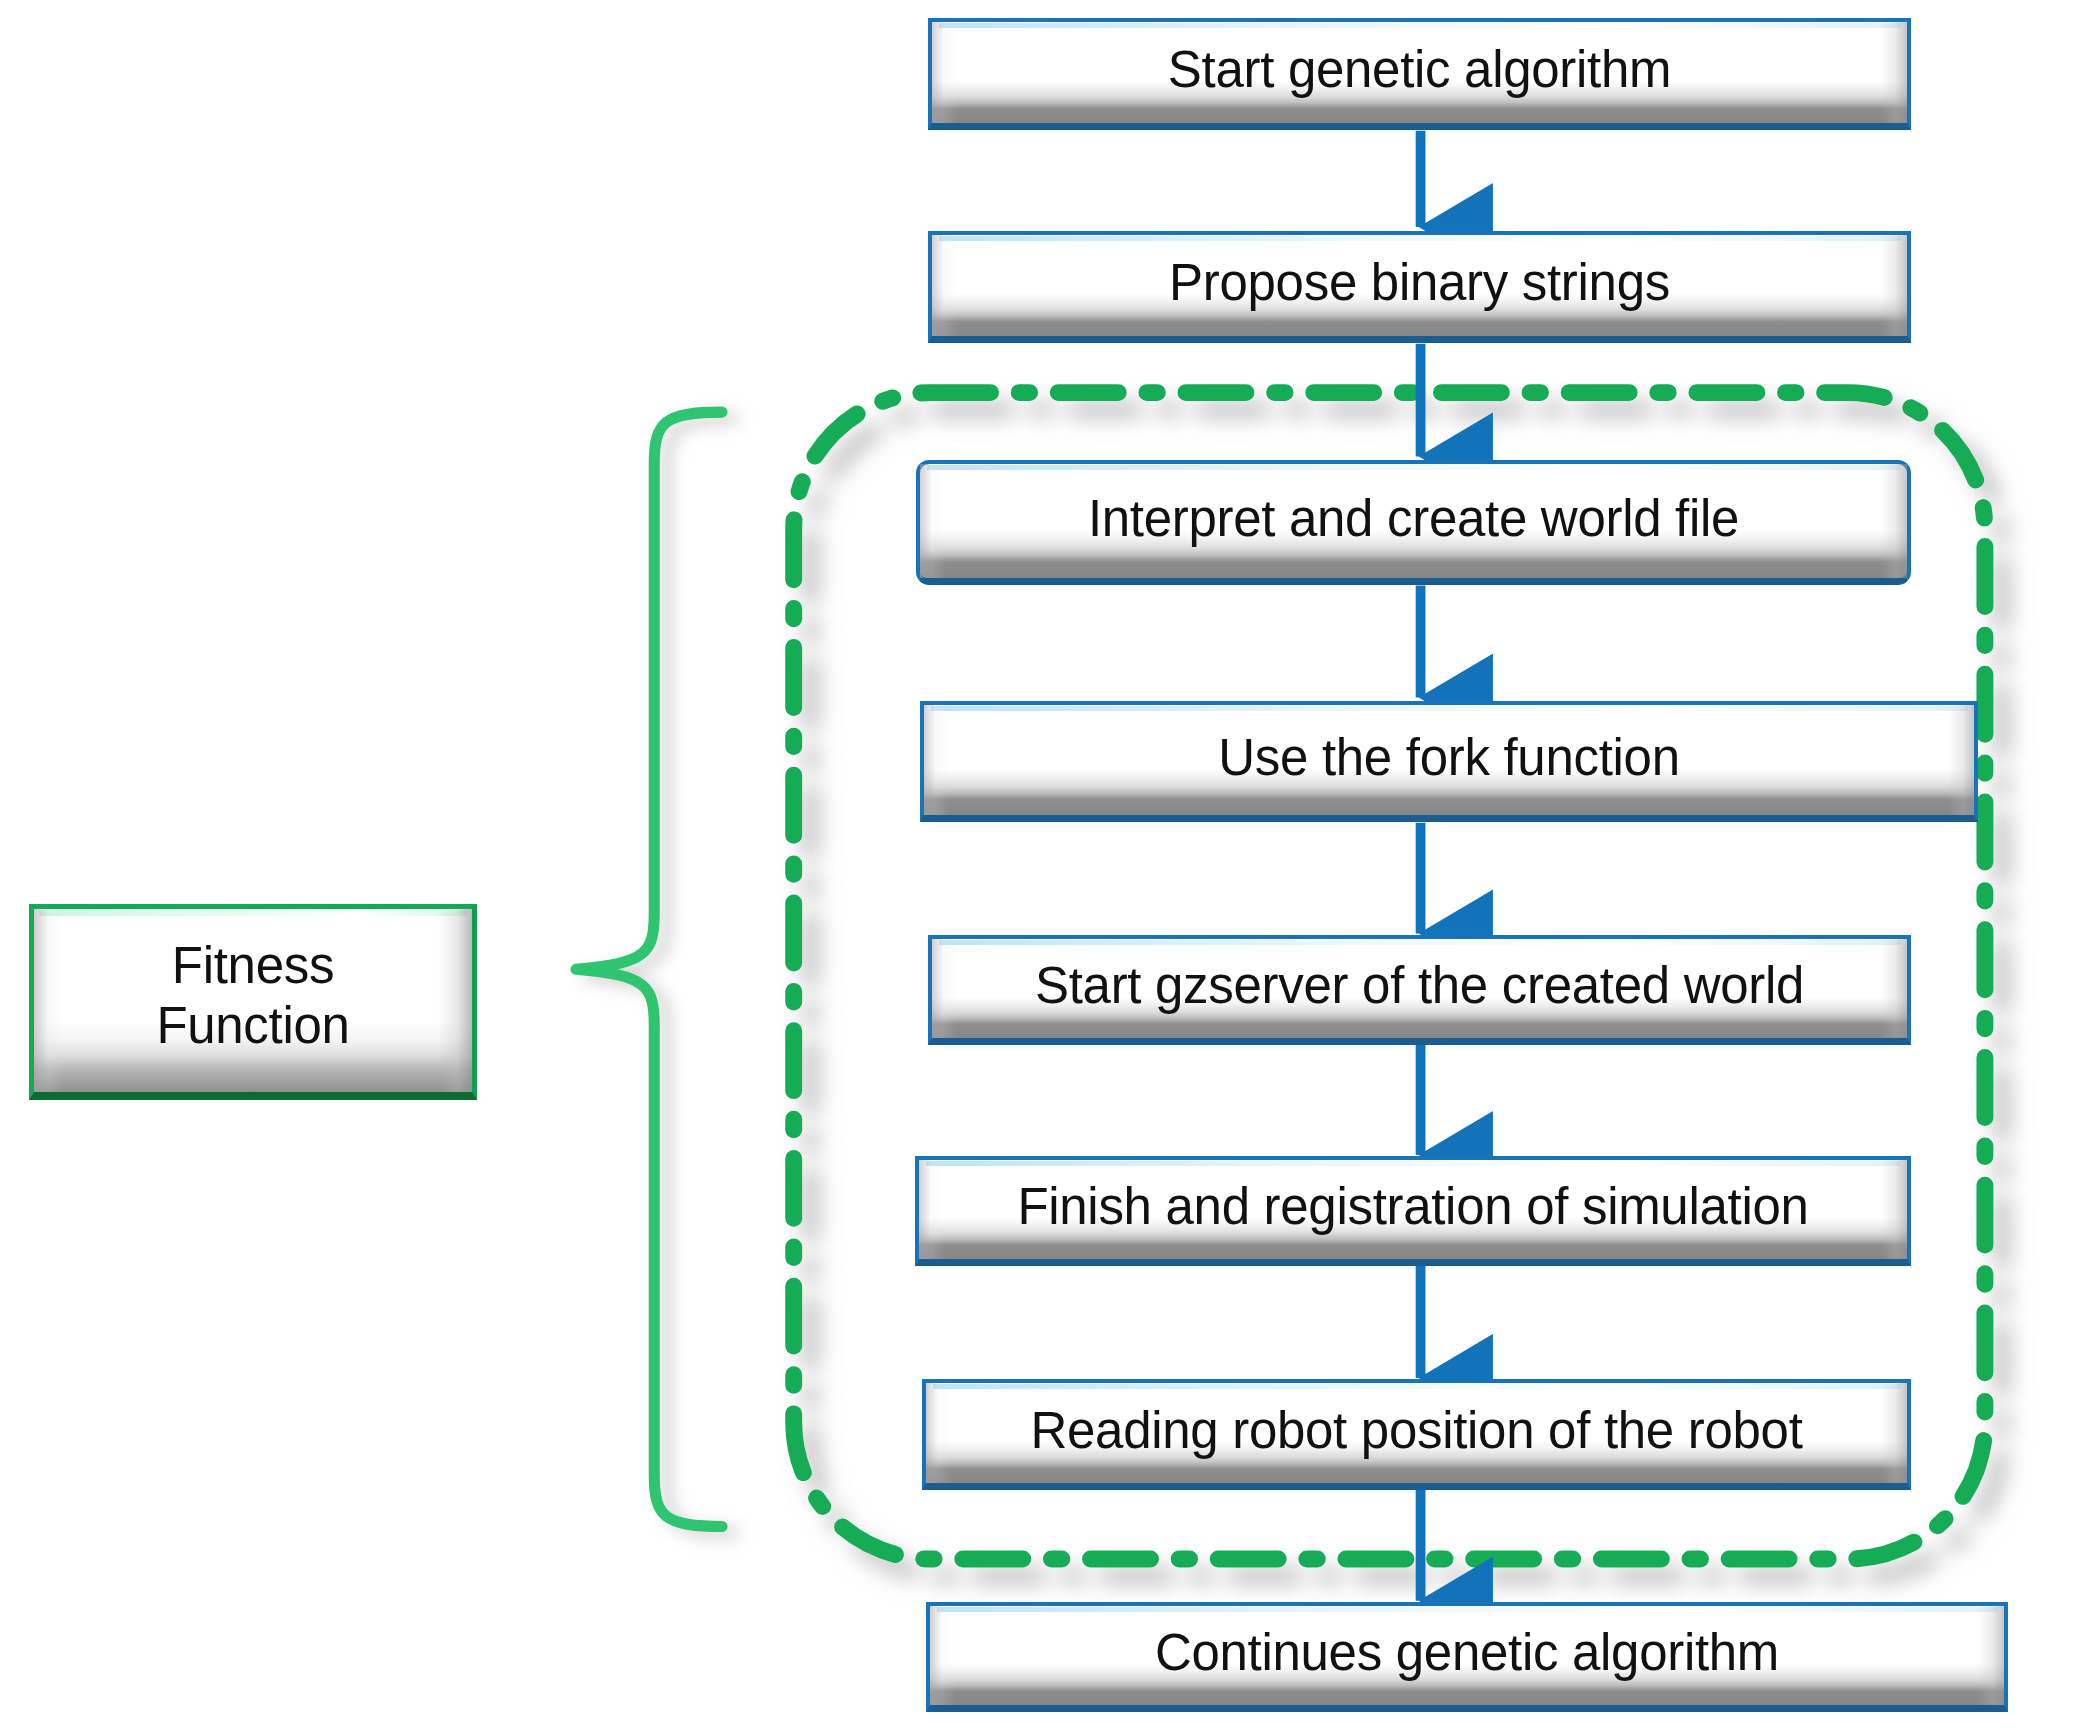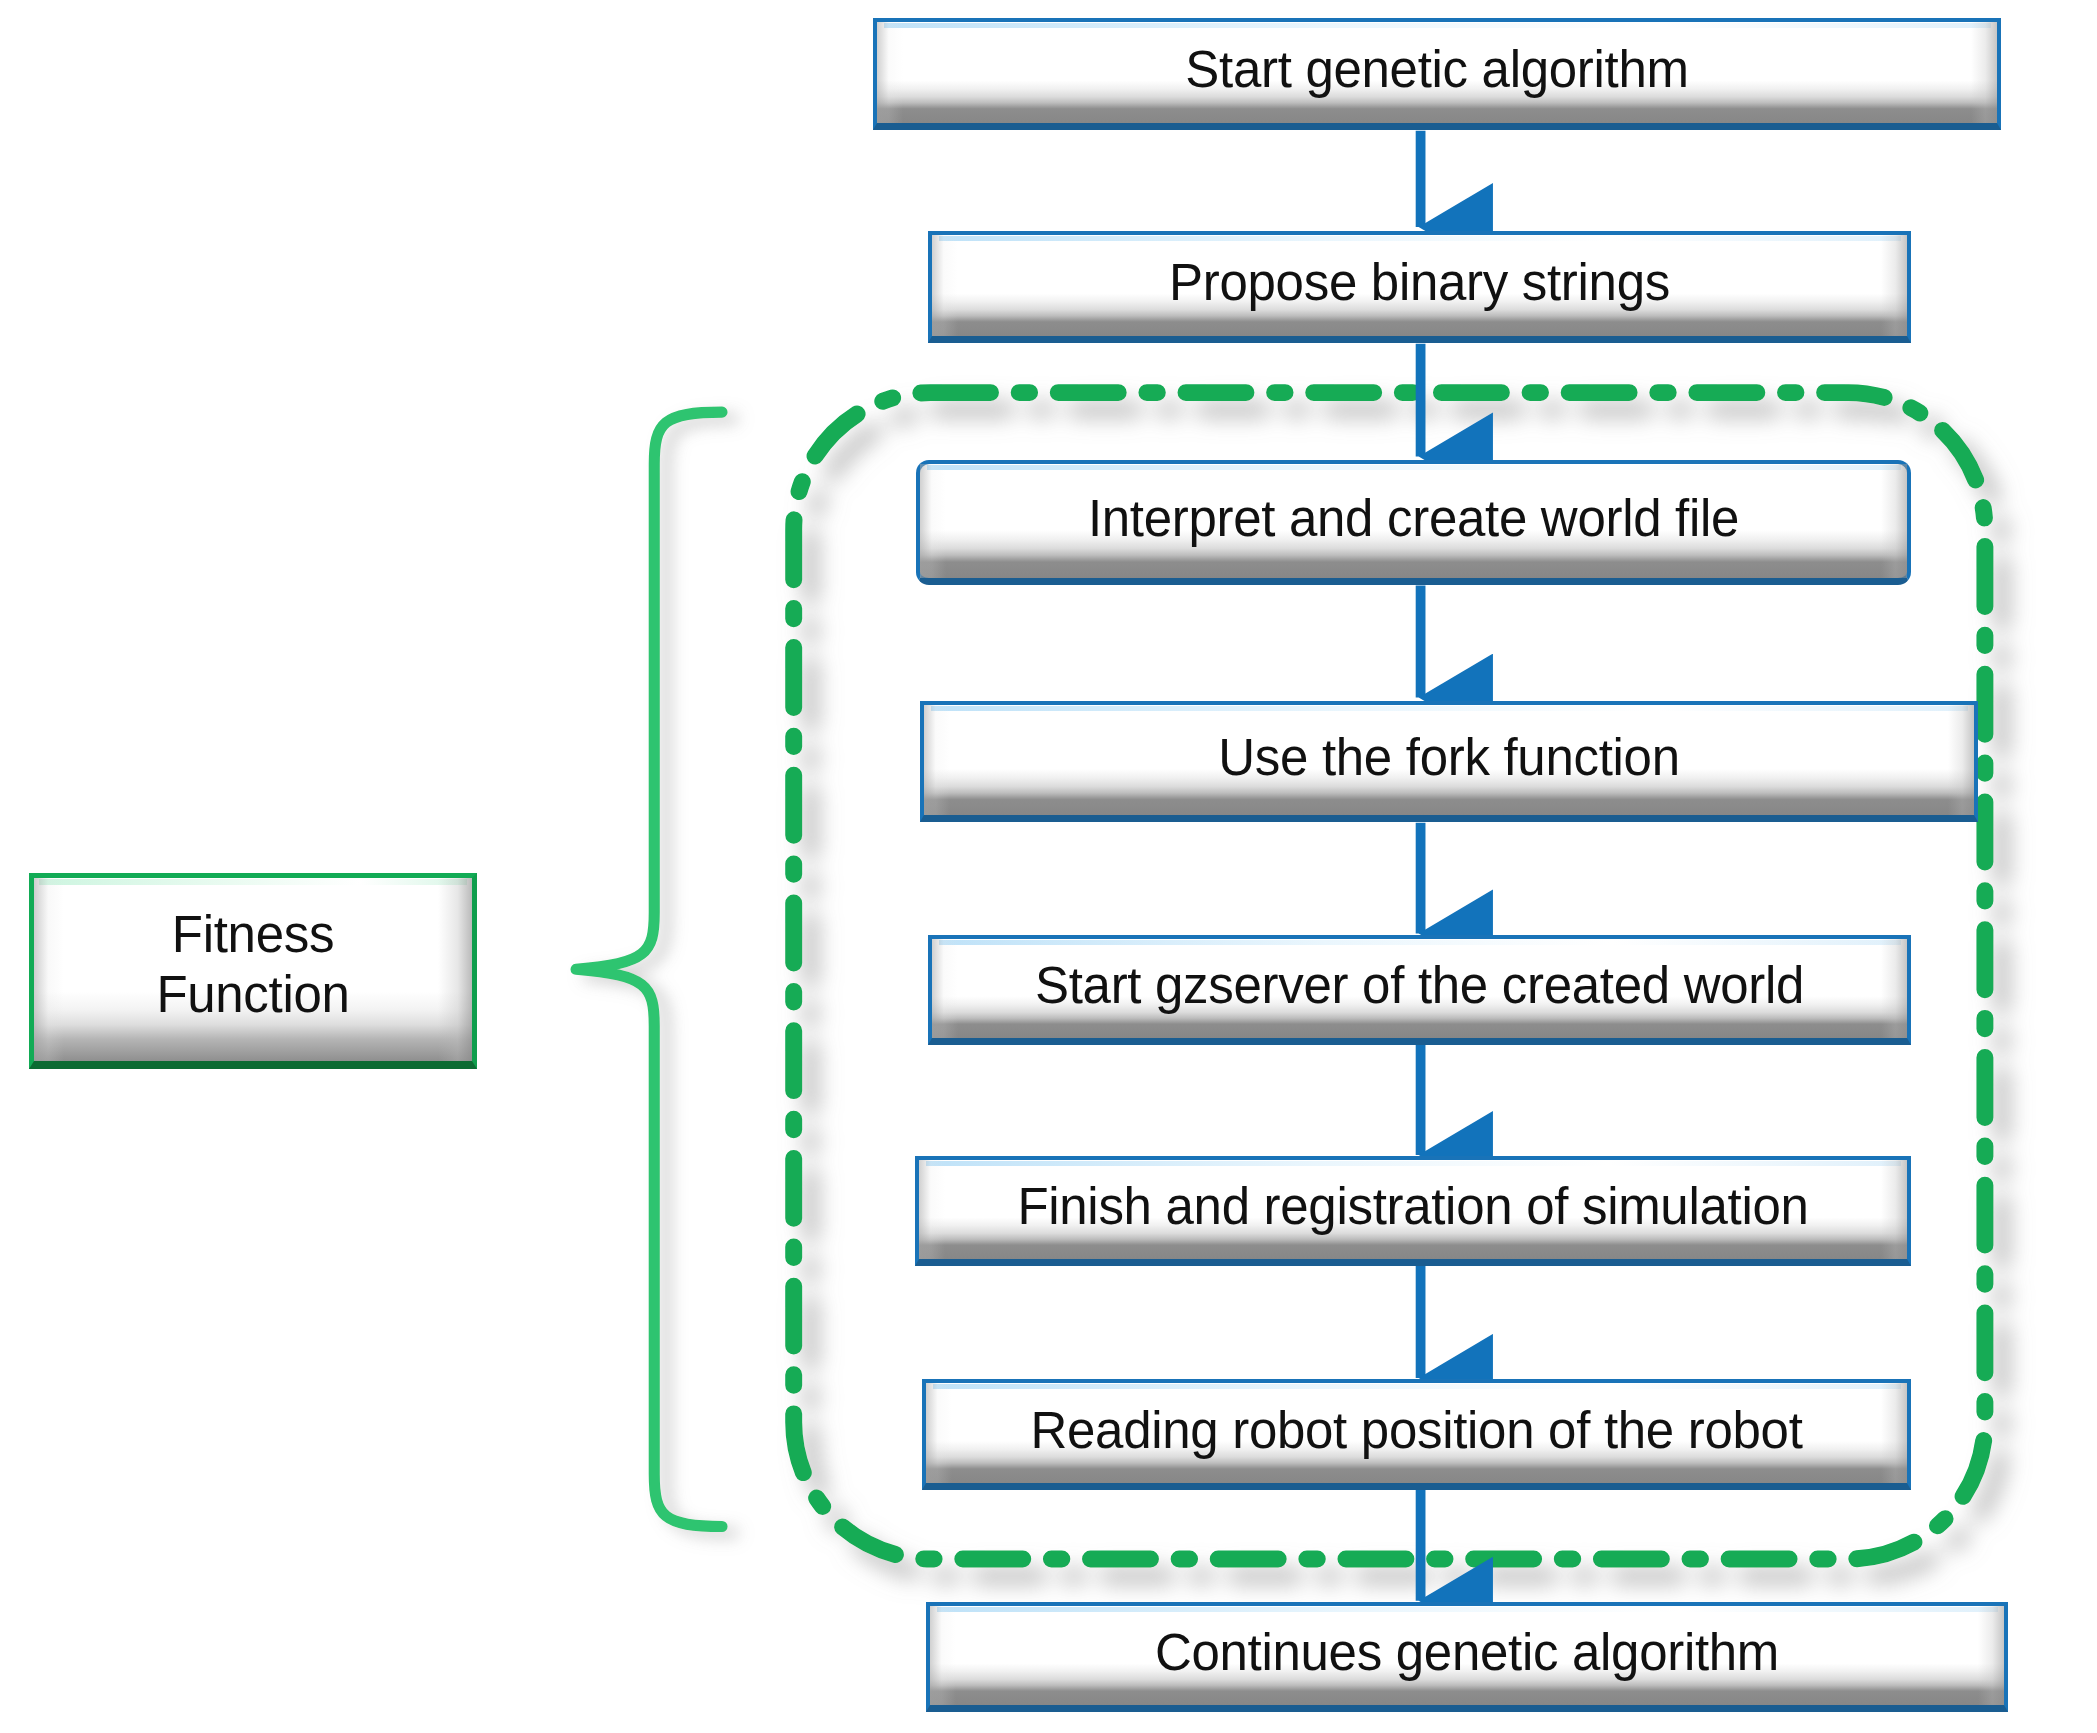--- a/index.html
+++ b/index.html
@@ -86,20 +86,21 @@
     border-bottom-width: 8.5px;
     border-right-color: #0f9e4d;
     background:
       linear-gradient(to bottom,
         #ffffff 0%,
         #ffffff 62%,
         #f3f3f3 72%,
         #dedede 80%,
         #b5b5b5 88%,
         #8f8f8f 100%);
+    margin-top: 31px;
   }
   .node-green::before {
     content: "";
     position: absolute;
     left: 5.2px; right: 5.2px; top: 1.3px;
     height: 5.9px;
     background: linear-gradient(to right,#cdf5e0,#eafbf1 45%,#ffffff 75%,#d8f6e6);
     pointer-events: none;
   }
   .node-green::after {
@@ -168,21 +169,21 @@
       <line x1="2180" y1="200" x2="2180" y2="348"></line>
       <line x1="2180" y1="527" x2="2180" y2="700"></line>
       <line x1="2180" y1="898" x2="2180" y2="1070"></line>
       <line x1="2180" y1="1262" x2="2180" y2="1432"></line>
       <line x1="2180" y1="1602" x2="2180" y2="1772"></line>
       <line x1="2180" y1="1942" x2="2180" y2="2114"></line>
       <line x1="2180" y1="2286" x2="2180" y2="2456"></line>
     </g>
   </svg>
 
-  <div class="node" style="left:873px; top:18px; width:1128px; height:112px; z-index:4;">
+  <div class="node" style="left:928px; top:18px; width:983px; height:112px; z-index:4;">
     <div class="node-label">Start genetic algorithm</div>
   </div>
 
   <div class="node" style="left:928px; top:231px; width:983px; height:112px; z-index:4;">
     <div class="node-label">Propose binary strings</div>
   </div>
 
   <div class="node" style="left:916px; top:460px; width:995px; height:125px; z-index:4;border-radius:13px;">
     <div class="node-label">Interpret and create world file</div>
   </div>

